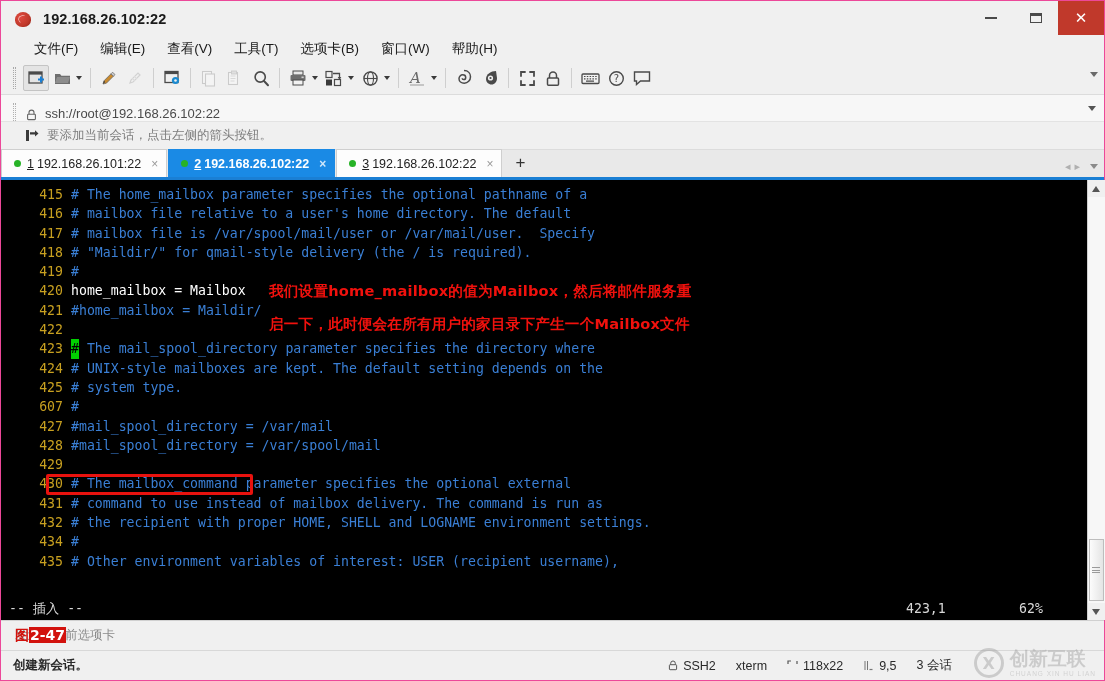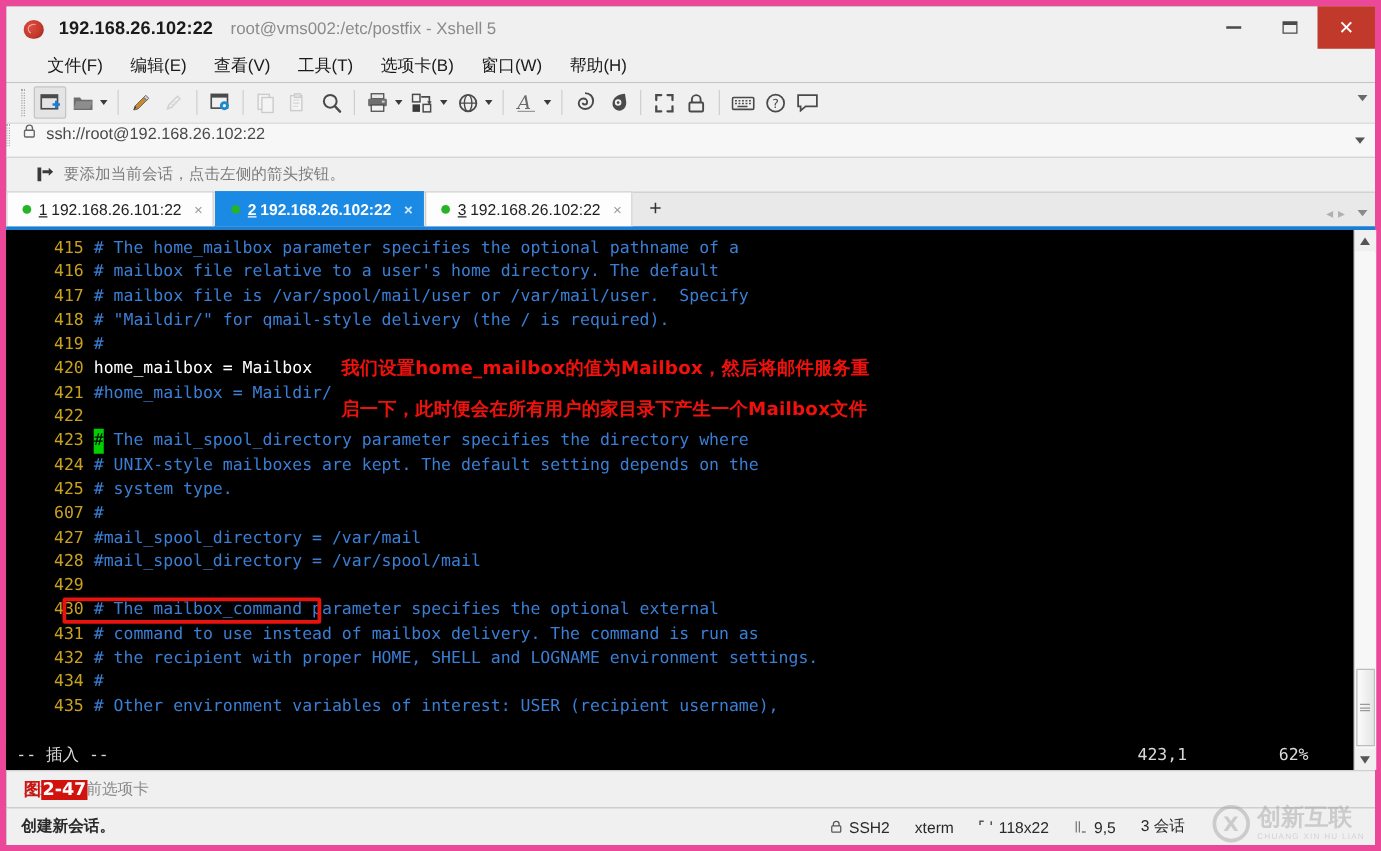--- a/index.html
+++ b/index.html
@@ -7,21 +7,21 @@
     margin: 0; padding: 0;
     width: 1105px; height: 681px;
     overflow: hidden;
     background: #f0f0f0;
     font-family: "Liberation Sans", "DejaVu Sans", sans-serif;
   }
   #app {
     width: 1105px; height: 681px;
     position: relative;
     background: #404040;
-    border: 5px solid #ec4899;
+    border: 1px solid #ec4899;
     display: flex; flex-direction: column;
   }
 
   
   .titlebar {
     height: 35px; min-height: 35px;
     background: #f0f0f0;
     display: flex; align-items: center;
     position: relative;
   }
@@ -103,23 +103,23 @@
   .tb-ov {
     position: absolute; right: 6px; top: 10px;
     width: 0; height: 0; border-left: 4px solid transparent;
     border-right: 4px solid transparent; border-top: 5px solid #6a6a6a;
   }
   svg { display: block; }
 
   
   .addrbar {
     height: 27px; min-height: 27px;
-    display: flex; align-items: flex-start;
+    display: flex; align-items: flex-end;
     background: #f7f7f7; border-bottom: 1px solid #e3e3e3;
-    position: relative;
+    padding-left: 12px; position: relative;
   }
   .addr-grip {
     width: 3px; height: 18px; margin-right: 10px;
     border-left: 1px dotted #b0b0b0; border-right: 1px dotted #b0b0b0;
   }
   .addr-text { font-size: 13px; color: #4a4a4a; margin-left: 8px; }
   .addr-ov {
     position: absolute; right: 8px; top: 11px;
     width: 0; height: 0; border-left: 4px solid transparent;
     border-right: 4px solid transparent; border-top: 5px solid #555;
@@ -280,21 +280,20 @@
 </head>
 <body>
 
 <div id="app">
 
   <div class="titlebar">
     <div class="app-logo">
         <div class="shell"></div>
       </div>
     <span class="title-addr">192.168.26.102:22</span>
-    <span class="title-sub">root@vms002:/etc/postfix - Xshell 5</span>
     <div class="winbtns">
       <div class="winbtn">
           <span class="wb-min"></span>
         </div>
       <div class="winbtn">
           <span class="wb-max"></span>
         </div>
       <div class="winbtn close">✕</div>
     </div>
   </div>

